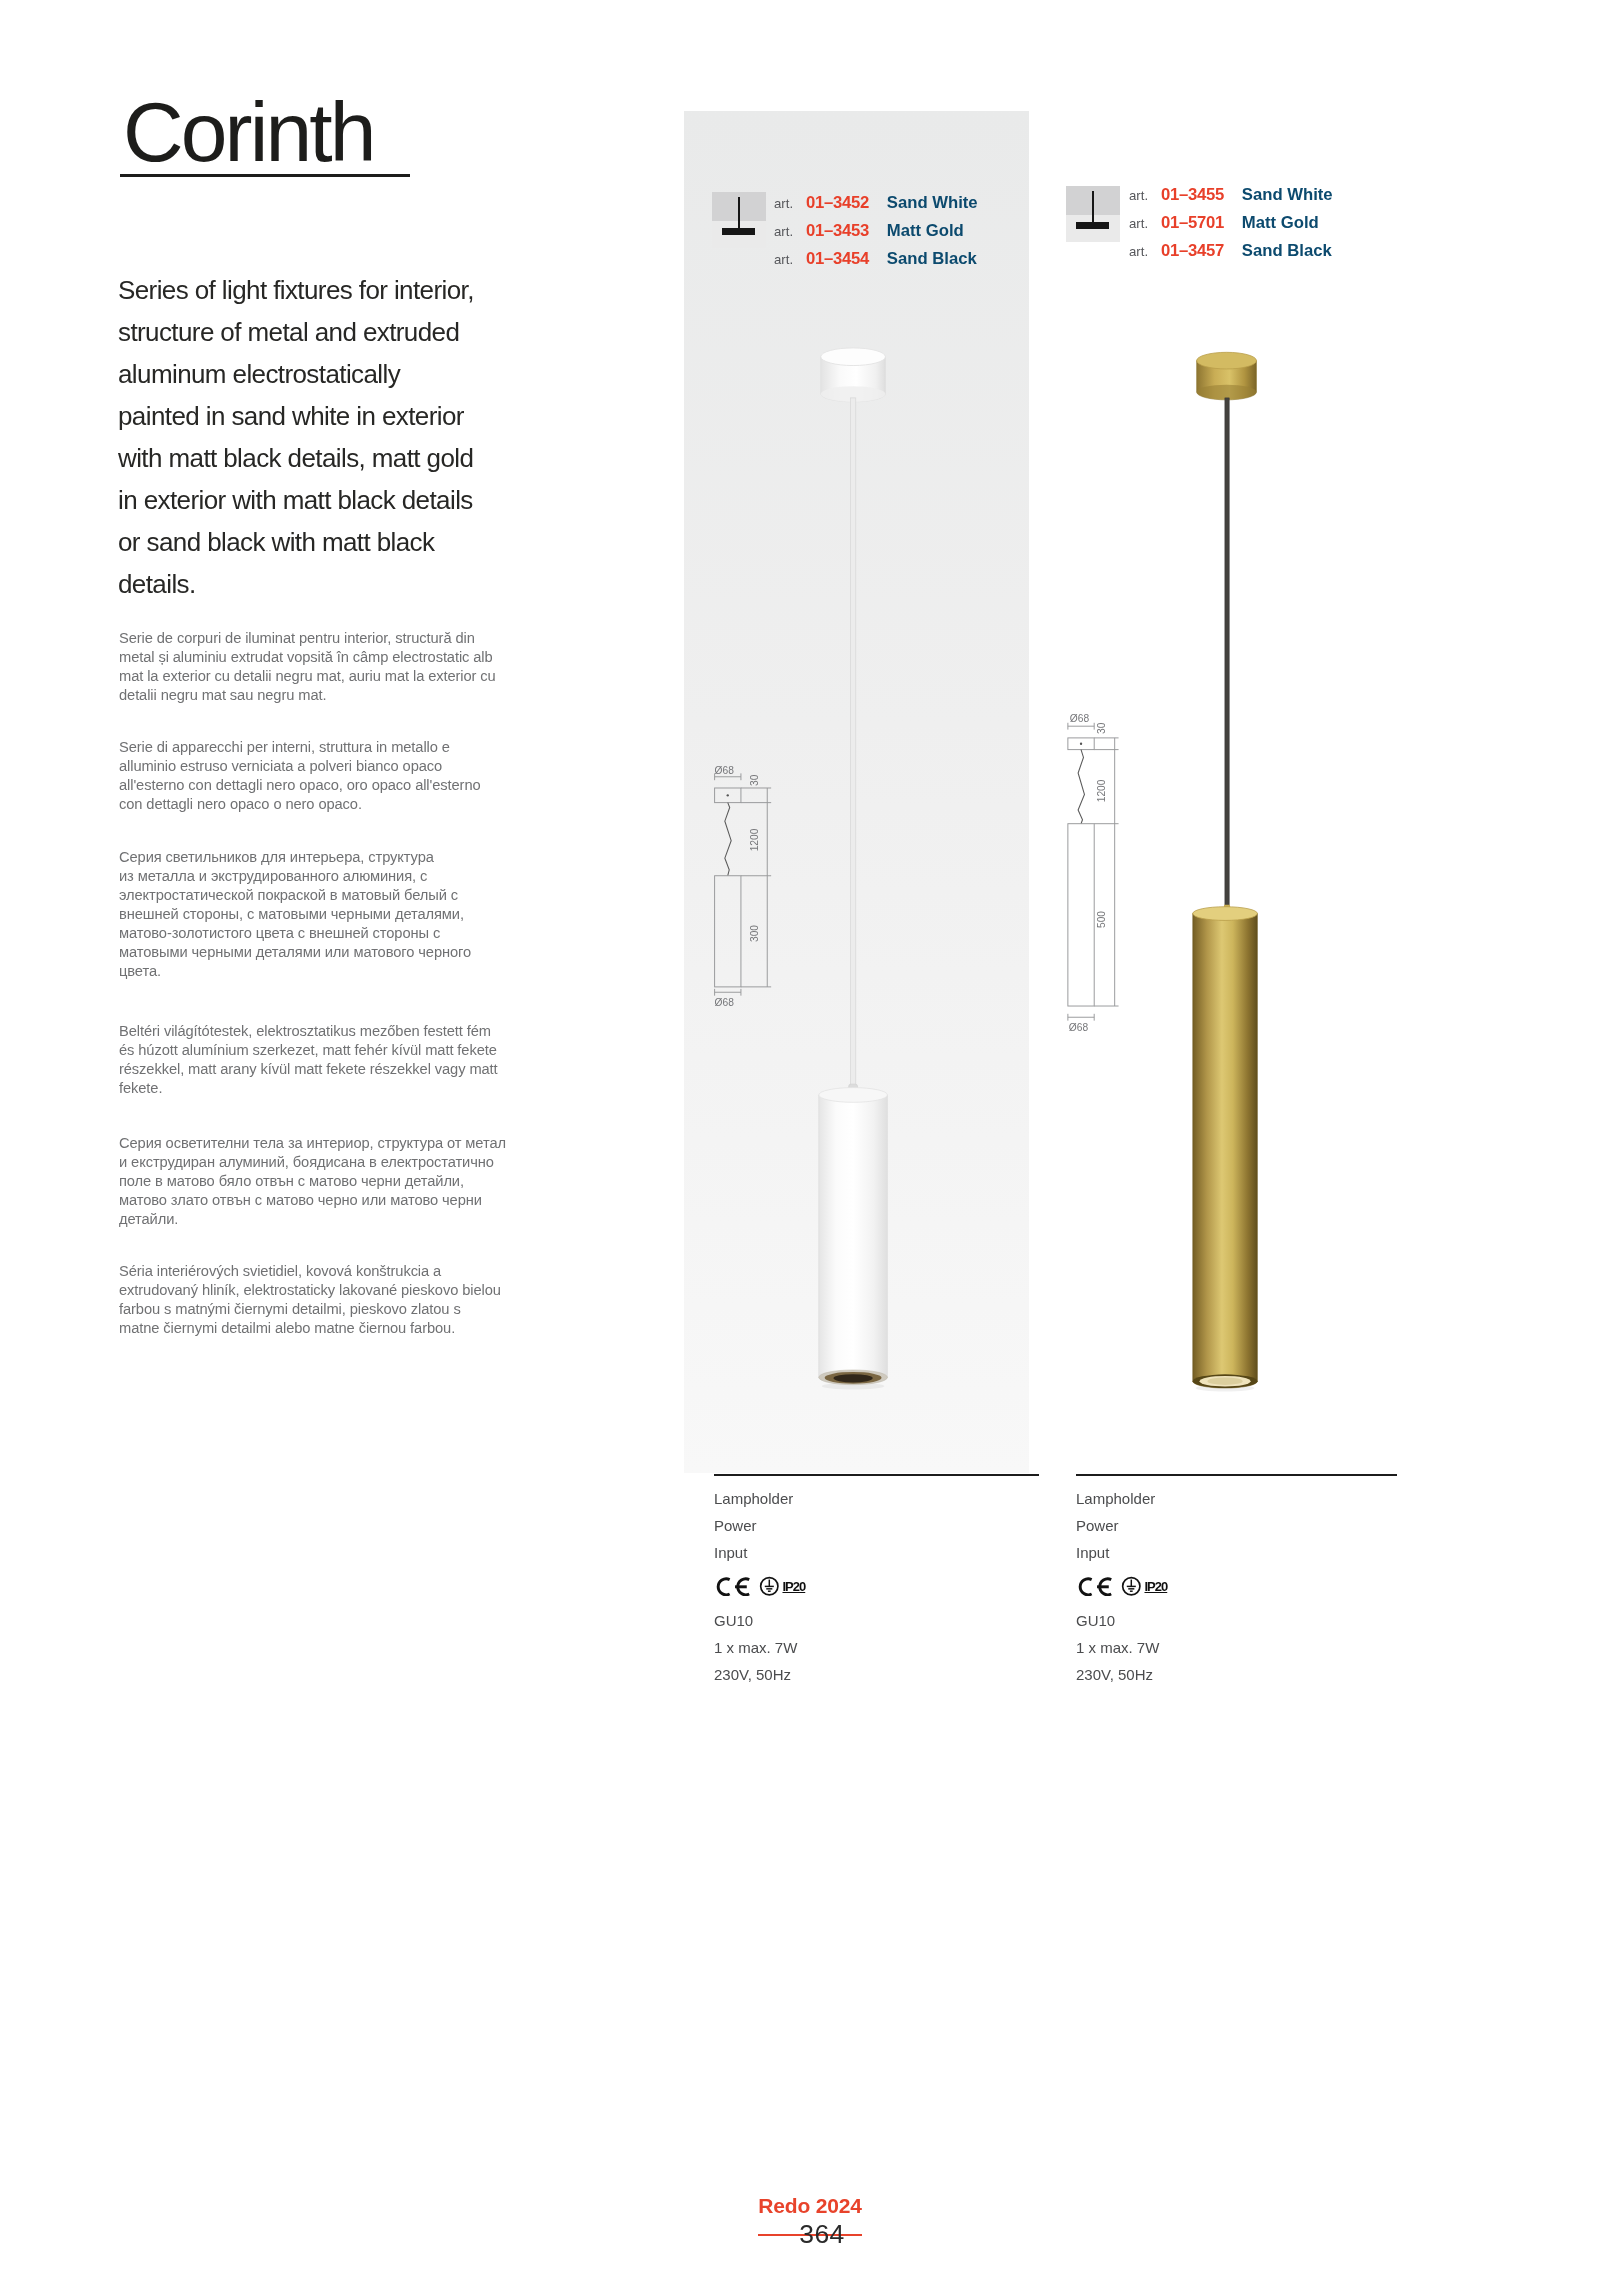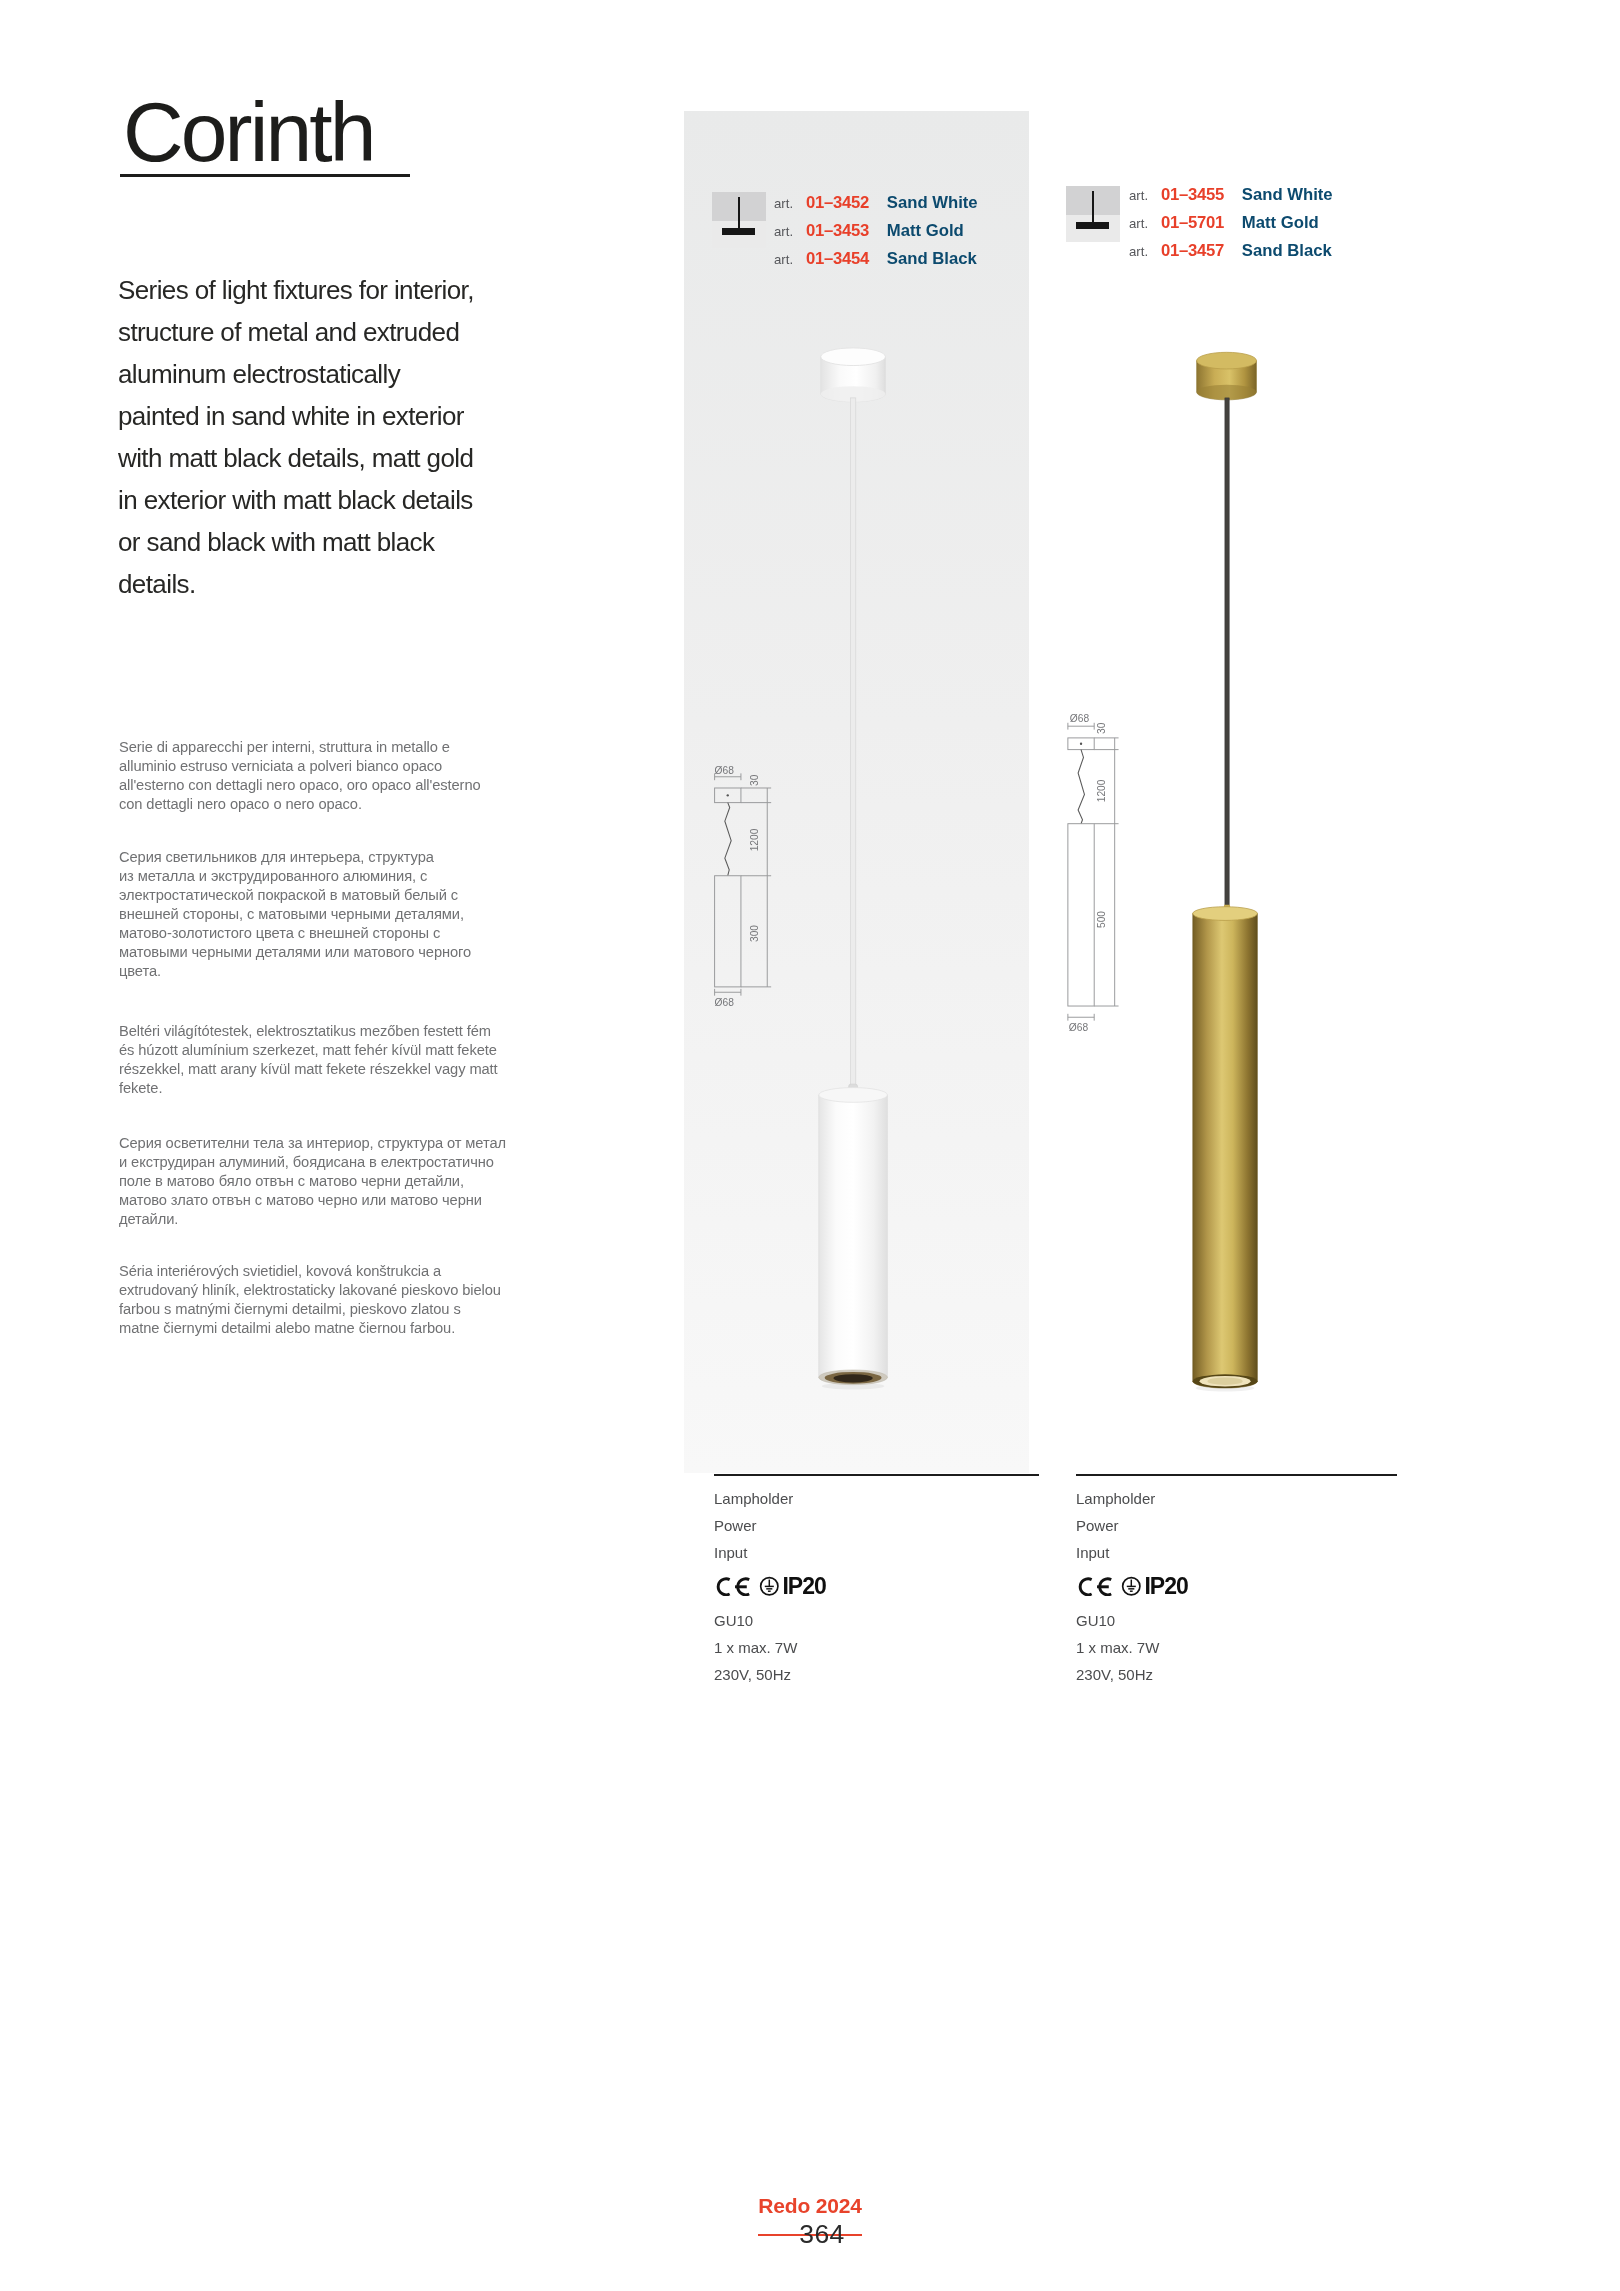--- a/index.html
+++ b/index.html
@@ -69,21 +69,21 @@
   
   .spec{
     position:absolute;top:1474px;border-top:2px solid #1c1c1c;
   }
   .spec.s-left{left:714px;width:325px;}
   .spec.s-right{left:1076px;width:321px;}
   .spec-rows{margin-top:13.7px;}
   .spec-row{display:flex;height:27px;font-size:15px;color:#4b4c4e;flex-direction:column;}
   .spec-label{flex:0 0 122px;}
   .certs{display:flex;align-items:center;margin-top:4.9px;height:21.6px;}
-  .ip-text{font-size:23px;font-weight:700;letter-spacing:-1px;color:#0f0f0f;margin-left:2.9px;}
+  .ip-text{font-size:13px;font-weight:700;letter-spacing:-1px;color:#0f0f0f;margin-left:2.9px;text-decoration:underline;}
 
   
   .footer-brand{position:absolute;left:0;top:2194px;width:100%;text-align:center;}
   .footer-brand span{
     display:inline-block;font-size:21px;font-weight:700;color:#e8432b;
     border-bottom:2px solid #e8432b;padding-bottom:16px;letter-spacing:-0.2px;
   }
   .page-num{
     position:absolute;left:0;top:2219px;width:100%;text-align:center;
     font-size:26.5px;font-weight:500;color:#2a2a2a;letter-spacing:0.5px;padding-left:12px;
@@ -98,20 +98,24 @@
   <div class="title-underline"></div>
 
   <div class="intro">Series of light fixtures for interior,
 structure of metal and extruded
 aluminum electrostatically
 painted in sand white in exterior
 with matt black details, matt gold
 in exterior with matt black details
 or sand black with matt black
 details.</div>
+  <div class="trans ro">Serie de corpuri de iluminat pentru interior, structură din
+metal și aluminiu extrudat vopsită în câmp electrostatic alb
+mat la exterior cu detalii negru mat, auriu mat la exterior cu
+detalii negru mat sau negru mat.</div>
   <div class="trans it">Serie di apparecchi per interni, struttura in metallo e
 alluminio estruso verniciata a polveri bianco opaco
 all'esterno con dettagli nero opaco, oro opaco all'esterno
 con dettagli nero opaco o nero opaco.</div>
   <div class="trans ru">Серия светильников для интерьера, структура
 из металла и экструдированного алюминия, с
 электростатической покраской в матовый белый с
 внешней стороны, с матовыми черными деталями,
 матово-золотистого цвета с внешней стороны с
 матовыми черными деталями или матового черного

